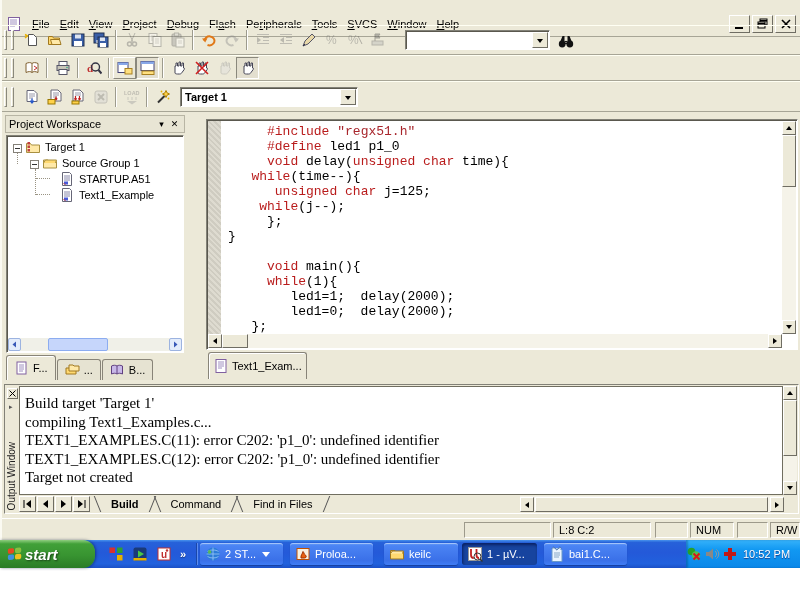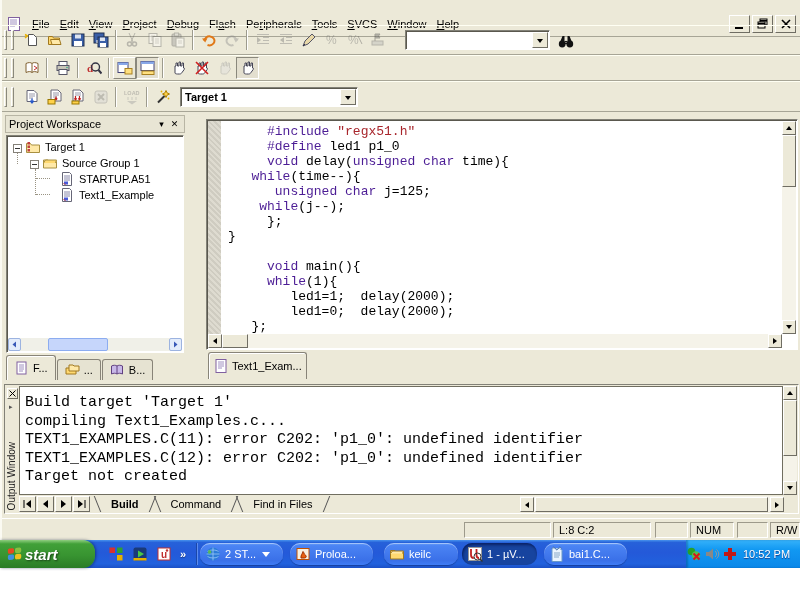--- a/index.html
+++ b/index.html
@@ -40,21 +40,21 @@
 .expsp{width:12px;flex:none}
 .tlabel{margin-left:4px}
 .tbi{display:inline-flex;width:16px;height:16px;flex:none;align-items:center;justify-content:center}
 .xph{position:absolute;left:1px;bottom:1px;height:13px;right:1px;background:#f0f0e8}
 .xpbtn{position:absolute;width:13px;height:13px;background:#e3ecfb;border:1px solid #9cb3e0;border-radius:2px;color:#3858a8;display:flex;align-items:center;justify-content:center}
 .xpthumb{position:absolute;background:#c6d6fb;border:1px solid #8cacf0;border-radius:2px}
 
 .edbox{position:absolute;left:204px;top:119px;width:592px;height:231px;background:#fff;border:1px solid;border-color:#828177 #fff #fff #828177;box-shadow:inset 1px 1px 0 #5a584e}
 .edmargin{position:absolute;left:1px;top:1px;bottom:15px;width:13px;background:repeating-linear-gradient(45deg,#dedbd0 0 2px,#cfccc1 2px 4px)}
 .codearea{position:absolute;left:14px;top:1px;right:15px;bottom:15px;overflow:hidden;padding:3px 0 0 7px;font-family:"Liberation Mono",monospace;font-size:13px;line-height:15px;white-space:pre}
-.cline .kw{color:#4c1d95}
+.cline .kw{color:#b91c1c}
 .cline .st{color:#a8262c}
 .cline .pl{color:#000}
 
 .csbv{position:absolute;right:1px;top:1px;width:14px;bottom:15px;background:#f5f3e9}
 .csbh{position:absolute;left:1px;bottom:1px;height:14px;right:15px;background:#f5f3e9}
 .csbtn{position:absolute;width:14px;height:14px;background:#ece9d8;border:1px solid;border-color:#fff #6f6d63 #6f6d63 #fff;display:flex;align-items:center;justify-content:center}
 .csthumb{position:absolute;background:#ece9d8;border:1px solid;border-color:#fff #6f6d63 #6f6d63 #fff}
 .tri{width:0;height:0;border:3px solid transparent}
 .tri.up{border-bottom:4px solid #000;margin-top:-3px}
 .tri.down{border-top:4px solid #000;margin-bottom:-3px}
@@ -64,41 +64,41 @@
 .wsp-tabs{position:absolute;left:4px;top:354px;display:flex;align-items:flex-end;height:26px}
 .wtab{height:21px;background:#e6e3d2;border:1px solid #888478;border-bottom:none;border-radius:3px 3px 0 0;display:flex;align-items:center;padding:0 7px;gap:3px;margin-right:1px}
 .wtab.act{height:25px;background:#ece9d8;box-shadow:inset 1px 1px 0 #fff}
 .edtab{position:absolute;left:206px;top:352px;height:27px;background:#ece9d8;border:1px solid #888478;border-bottom:none;border-radius:3px 3px 0 0;box-shadow:inset 1px 1px 0 #fff;display:flex;align-items:center;padding:0 4px;gap:3px}
 
 .outbox{position:absolute;left:2px;top:384px;width:795px;height:130px;border:1px solid;border-color:#828177 #fff #fff #828177}
 .outstrip{position:absolute;left:1px;top:1px;width:13px;bottom:1px}
 .outx{position:absolute;left:1px;top:2px;width:11px;height:11px;background:#ece9d8;border:1px solid;border-color:#fff #6f6d63 #6f6d63 #fff;display:flex;align-items:center;justify-content:center}
 .outpin{position:absolute;left:3px;top:17px;font-size:7px;color:#555}
 .vlabel{position:absolute;left:0px;bottom:2px;width:13px;writing-mode:vertical-rl;transform:rotate(180deg);font-size:10px;color:#222;letter-spacing:0px}
-.outtext{position:absolute;left:14px;top:1px;right:15px;bottom:18px;background:#fff;border:1px solid #706e60;padding:7px 0 0 5px;font-family:Liberation Mono, monospace;font-size:15px;line-height:18.5px;white-space:pre;overflow:hidden}
+.outtext{position:absolute;left:14px;top:1px;right:15px;bottom:18px;background:#fff;border:1px solid #706e60;padding:7px 0 0 5px;font-family:Liberation Serif, serif;font-size:15px;line-height:18.5px;white-space:pre;overflow:hidden}
 .outvsb{position:absolute;right:1px;top:1px;width:14px;bottom:18px;background:#f5f3e9}
 .outbottom{position:absolute;left:14px;right:1px;bottom:1px;height:17px;background:#ece9d8;display:flex;align-items:center}
 .navbtn{width:17px;height:16px;background:#ece9d8;border:1px solid;border-color:#fff #6f6d63 #6f6d63 #fff;display:flex;align-items:center;justify-content:center;margin-right:1px}
 .otabs{display:flex;align-items:center;height:17px;margin-left:4px}
 .otab{position:relative;height:16px;line-height:16px;padding:0 16px;color:#000}
 .otab::before{content:'';position:absolute;left:2px;top:0;width:1px;height:100%;background:#555;transform:skewX(22deg)}
 .otab::after{content:'';position:absolute;right:2px;top:0;width:1px;height:100%;background:#555;transform:skewX(-22deg)}
 .otab.act{font-weight:bold}
 .outhsb{position:absolute;left:515px;bottom:1px;width:264px;height:16px;background:#f5f3e9}
 
 .statusbar{position:absolute;left:0;top:518px;width:100%;height:22px;border-top:1px solid #fff}
 .spanel{position:absolute;top:3px;height:16px;border:1px solid;border-color:#9d9a8b #fff #fff #9d9a8b;padding:1px 5px;font-size:11px;color:#000}
 
 .taskbar{position:absolute;left:0;top:540px;width:100%;height:28px;background:linear-gradient(#4792ed 0%,#2661d9 9%,#2459d9 45%,#2161dd 85%,#1b50c6 100%)}
 .start{position:absolute;left:0;top:0;width:95px;height:28px;border-radius:0 12px 12px 0;background:linear-gradient(#8fce7f 0%,#41a038 14%,#389431 55%,#2a7c26 100%);display:flex;align-items:center;padding-left:7px;gap:2px;box-shadow:1px 0 3px rgba(0,20,60,.5)}
 .start-label{color:#fff;font-size:15px;font-style:italic;font-weight:bold;text-shadow:1px 1px 2px rgba(0,0,0,.55);padding-right:8px}
 .ql{position:absolute;left:108px;top:6px;display:flex;align-items:center;gap:8px}
 .qdiv{position:absolute;left:196px;top:3px;width:2px;height:22px;border-left:1px solid #1b47a8;border-right:1px solid #5d8df0}
 .chev{color:#fff;font-weight:bold;font-size:11px;text-shadow:0 1px 1px #1a3a88}
-.task{position:absolute;top:3px;height:22px;border-radius:10px;background:linear-gradient(#6ba1f8 0%,#4b84f4 12%,#3a70e8 80%,#3f7df6 100%);box-shadow:inset 0 1px 0 rgba(255,255,255,.4),0 1px 1px rgba(0,0,40,.3);color:#fff;display:flex;align-items:center;padding:0 5px;gap:4px;font-size:11px;overflow:hidden;white-space:nowrap}
+.task{position:absolute;top:3px;height:22px;border-radius:3px;background:linear-gradient(#6ba1f8 0%,#4b84f4 12%,#3a70e8 80%,#3f7df6 100%);box-shadow:inset 0 1px 0 rgba(255,255,255,.4),0 1px 1px rgba(0,0,40,.3);color:#fff;display:flex;align-items:center;padding:0 5px;gap:4px;font-size:11px;overflow:hidden;white-space:nowrap}
 .task.pressed{background:#17449f;box-shadow:inset 1px 2px 3px rgba(0,10,60,.6)}
 .task .ticon{flex:none;width:16px;height:16px}
 .tdrop{width:0;height:0;border:4px solid transparent;border-top:5px solid #fff;margin:5px 0 0 2px}
 .tray{position:absolute;right:0;top:0;width:114px;height:28px;background:linear-gradient(#36b2fa 0%,#1198f2 35%,#0a87e9 100%);box-shadow:inset 2px 0 2px rgba(0,10,60,.25);display:flex;align-items:center;gap:2px;white-space:nowrap}
 .tray .clock{color:#fff;font-size:11px;margin-left:3px;text-shadow:0 1px 1px #1a3a88}
 .ticon16{width:16px;height:16px;flex:none}
 u{text-decoration:underline}
 </style>
 </head>
 <body>

